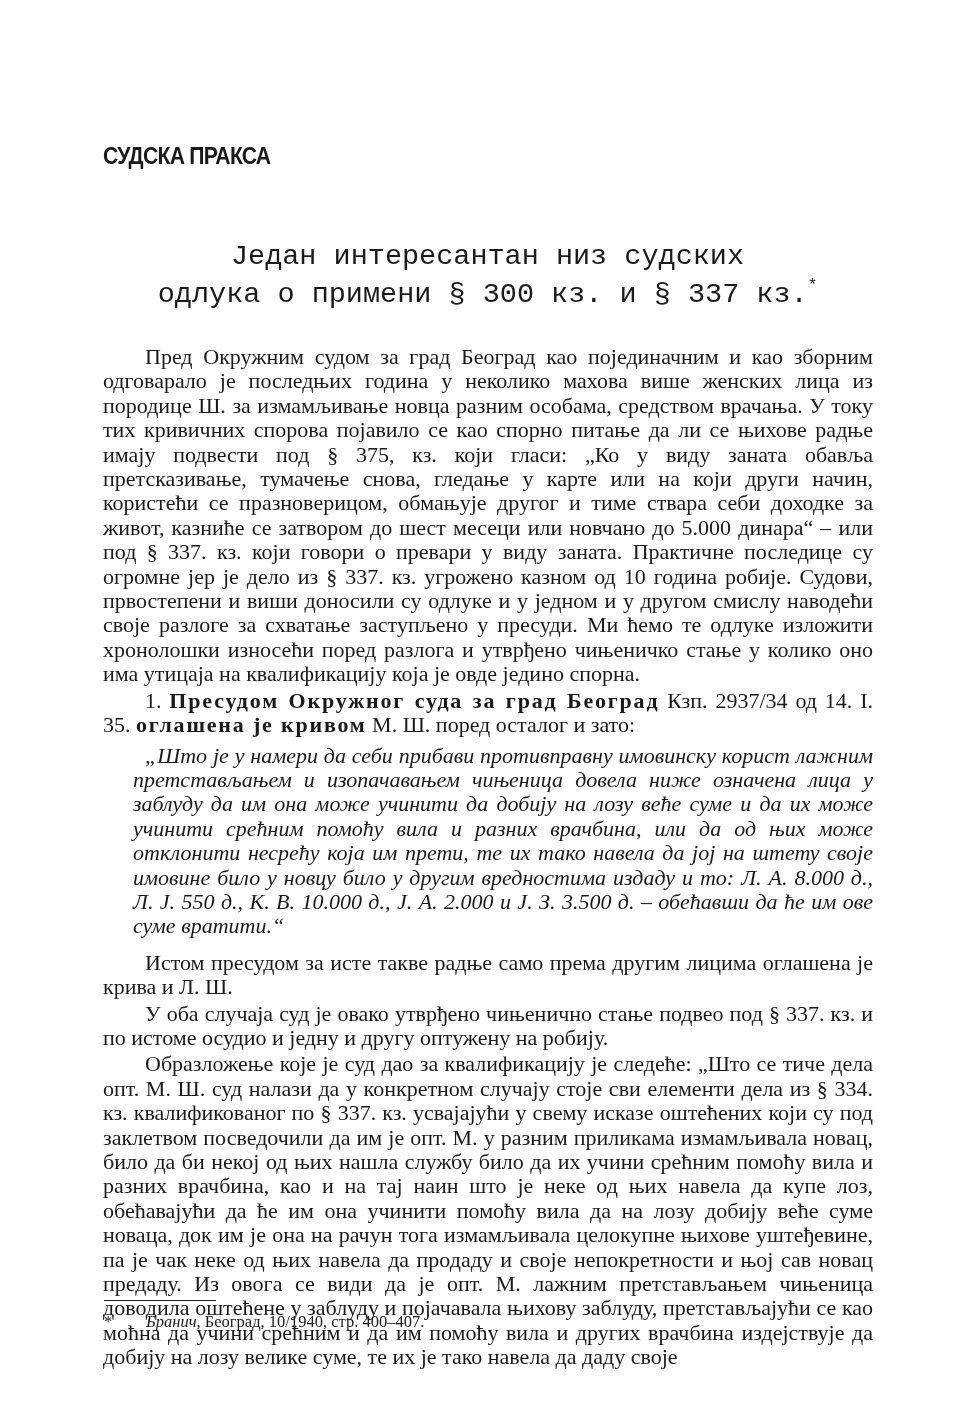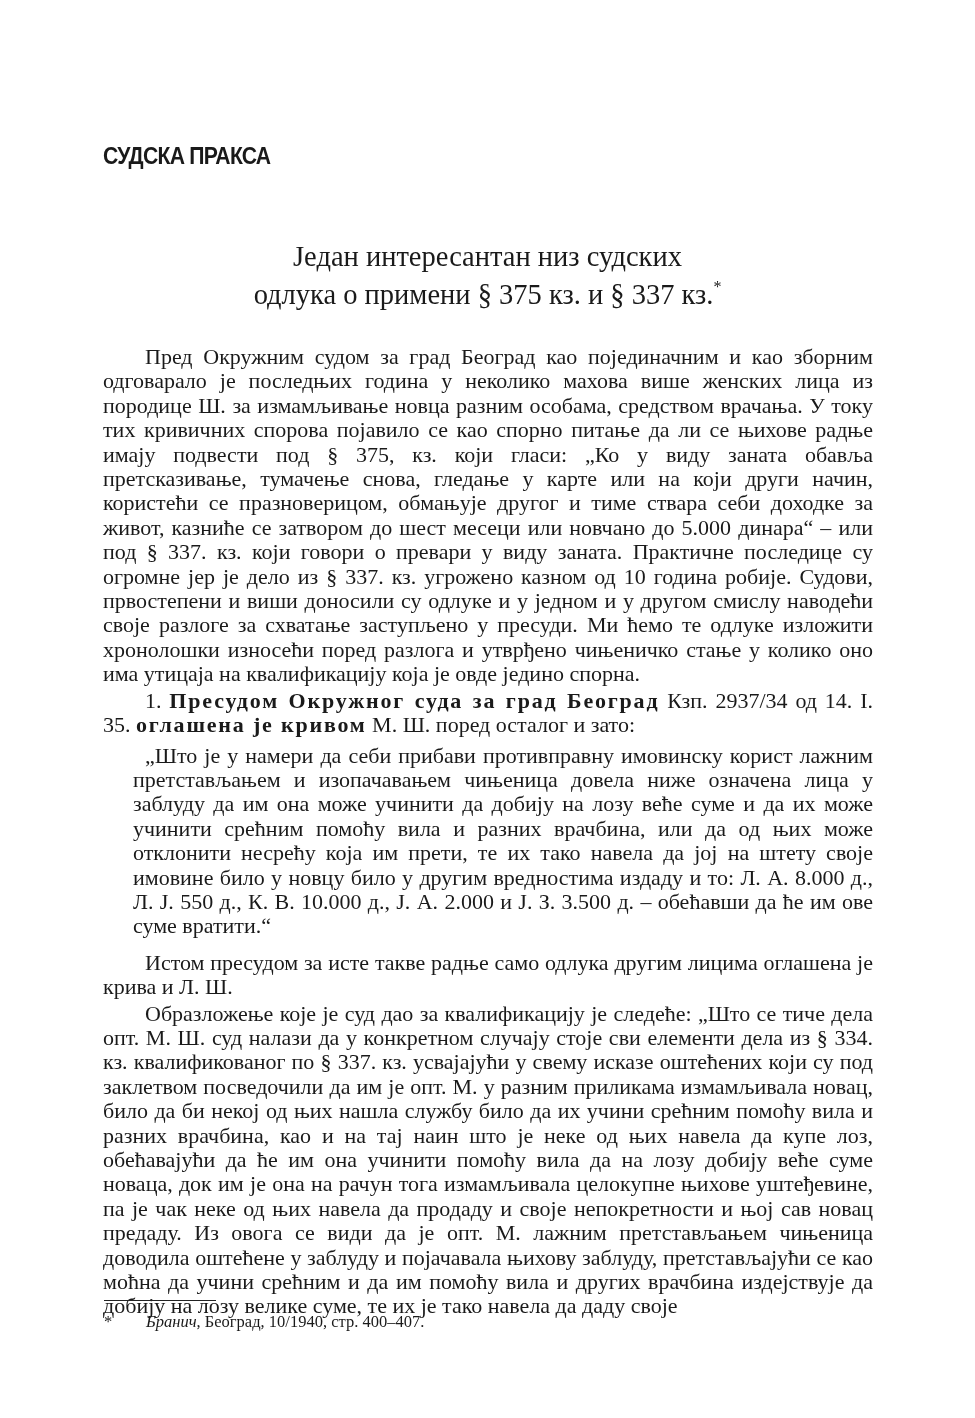--- a/index.html
+++ b/index.html
@@ -5,60 +5,61 @@
   html, body { margin: 0; padding: 0; background: #ffffff; }
   body { width: 975px; height: 1418px; position: relative; overflow: hidden; color: #1a1a1a; }
   .section-label {
     position: absolute; left: 103px; top: 143px;
     font-family: "Liberation Sans", sans-serif; font-weight: bold;
     font-size: 23px; letter-spacing: -0.8px; transform: scaleX(0.92); transform-origin: left top;
     margin: 0;
   }
   .title {
     position: absolute; left: 100px; width: 775px; top: 238px;
-    font-family: Liberation Serif, serif; font-size: 28.5px; line-height: 38px;
+    font-family: Liberation Mono, monospace; font-size: 28.5px; line-height: 38px;
     text-align: center; margin: 0; font-weight: normal;
   }
   .title sup { font-size: 16px; vertical-align: 12px; line-height: 0; }
   .body-text {
     position: absolute; left: 103px; width: 770px; top: 345px;
     font-family: "Liberation Serif", serif; font-size: 22px; line-height: 24.4px;
     text-align: justify; hyphens: manual;
   }
   .body-text p { margin: 0; text-indent: 42px; }
   .body-text p.gap { margin-top: 2px; }
   .quote { margin: 6px 0 12px 30px !important; }
-  .quote p { text-indent: 12px; }
+  .quote p { text-indent: 12px; font-style: italic; }
   .sp { letter-spacing: 1.8px; font-weight: bold; }
   .footnote-rule {
     position: absolute; left: 104px; top: 1300px; width: 112px; height: 1px; background: #222;
   }
   .footnote {
     position: absolute; left: 104px; top: 1311px;
     font-family: Liberation Serif, serif; font-size: 16.5px; line-height: 22px;
   }
   .footnote .mark { display: inline-block; width: 42px; }
   .footnote em { font-style: italic; }
 </style>
 </head>
 <body>
 
 <h2 class="section-label">СУДСКА ПРАКСА</h2>
 
 <h1 class="title">
   <span>Један интересантан низ судских</span><br>
-  <span>одлука о примени § 375 кз. и § 337 кз.</span><sup>*</sup>
+  <span>одлука о примени § 300 кз. и § 337 кз.</span><sup>*</sup>
 </h1>
 
 <div class="body-text">
   <p>Пред Окружним судом за град Београд као појединачним и као зборним одговарало је последњих година у неколико махова више женских лица из породице Ш. за измамљивање новца разним особама, средством врачања. У току тих кривичних спорова појавило се као спорно питање да ли се њихове радње имају подвести под § 375, кз. који гласи: „Ко у виду заната обавља претсказивање, тумачење снова, гледање у карте или на који други начин, користећи се празноверицом, обмањује другог и тиме ствара себи доходке за живот, казниће се затвором до шест месеци или новчано до 5.000 динара“ – или под § 337. кз. који говори о превари у виду заната. Практичне последице су огромне јер је дело из § 337. кз. угрожено казном од 10 година робије. Судови, првостепени и виши доносили су одлуке и у једном и у другом смислу наводећи своје разлоге за схватање заступљено у пресуди. Ми ћемо те одлуке изложити хронолошки износећи поред разлога и утврђено чињеничко стање у колико оно има утицаја на квалификацију која је овде једино спорна.</p>
   <p class="gap"><span>1.</span> <span class="sp">Пресудом Окружног суда за град Београд</span><span> Кзп. 2937/34 од 14. I. 35. </span><span class="sp">оглашена је кривом</span><span> М. Ш. поред осталог и зато:</span></p>
   <div class="quote">
     <p>„Што је у намери да себи прибави противправну имовинску корист лажним претстављањем и изопачавањем чињеница довела ниже означена лица у заблуду да им она може учинити да добију на лозу веће суме и да их може учинити срећним помоћу вила и разних врачбина, или да од њих може отклонити несрећу која им прети, те их тако навела да јој на штету своје имовине било у новцу било у другим вредностима издаду и то: Л. А. 8.000 д., Л. Ј. 550 д., К. В. 10.000 д., Ј. А. 2.000 и Ј. З. 3.500 д. – обећавши да ће им ове суме вратити.“</p>
   </div>
-  <p class="gap">Истом пресудом за исте такве радње само одлука другим лицима оглашена је крива и Л. Ш.</p>
+  <p class="gap">Истом пресудом за исте такве радње само према другим лицима оглашена је крива и Л. Ш.</p>
+  <p class="gap">У оба случаја суд је овако утврђено чињенично стање подвео под § 337. кз. и по истоме осудио и једну и другу оптужену на робију.</p>
   <p class="gap">Образложење које је суд дао за квалификацију је следеће: „Што се тиче дела опт. М. Ш. суд налази да у конкретном случају стоје сви елементи дела из § 334. кз. квалификованог по § 337. кз. усвајајући у свему исказе оштећених који су под заклетвом посведочили да им је опт. М. у разним приликама измамљивала новац, било да би некој од њих нашла службу било да их учини срећним помоћу вила и разних врачбина, као и на тај наин што је неке од њих навела да купе лоз, обећавајући да ће им она учинити помоћу вила да на лозу добију веће суме новаца, док им је она на рачун тога измамљивала целокупне њихове уштеђевине, па је чак неке од њих навела да продаду и своје непокретности и њој сав новац предаду. Из овога се види да је опт. М. лажним претстављањем чињеница доводила оштећене у заблуду и појачавала њихову заблуду, претстављајући се као моћна да учини срећним и да им помоћу вила и других врачбина издејствује да добију на лозу велике суме, те их је тако навела да даду своје</p>
 </div>
 
 <div class="footnote-rule"></div>
 <div class="footnote">
   <span class="mark">*</span><em>Бранич</em><span>, Београд, 10/1940, стр. 400–407.</span>
 </div>
 
 </body></html>

